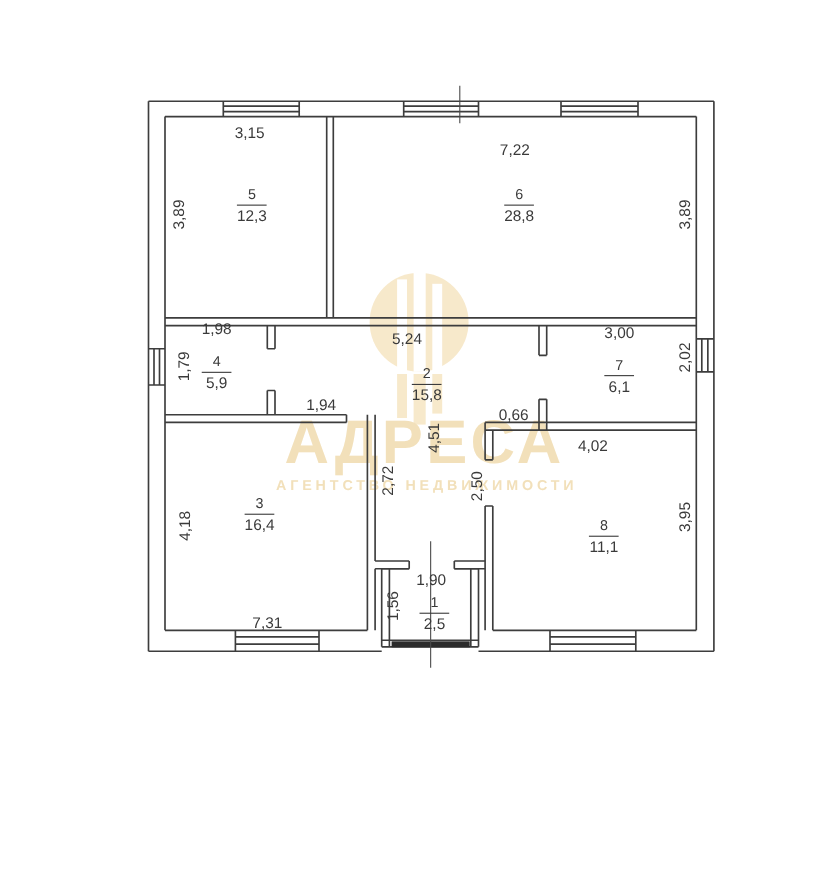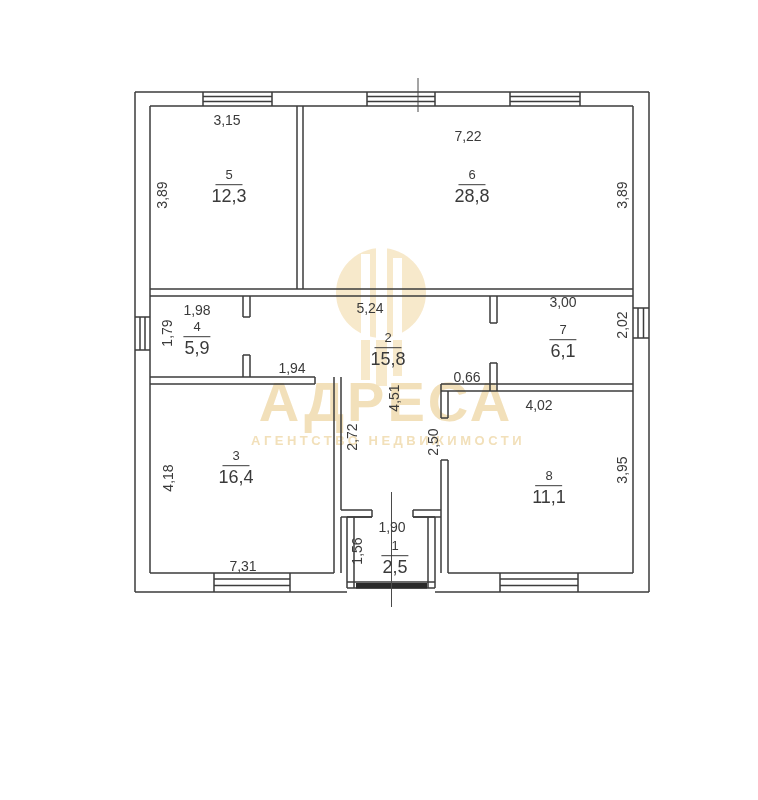--- a/index.html
+++ b/index.html
@@ -26,21 +26,21 @@
   }
   .dim.v{transform:translate(-50%,-50%) rotate(-90deg);}
   .room-label{
     position:absolute;transform:translate(-50%,-50%);text-align:center;
     color:#3a3a3a;line-height:1.15;
   }
   .room-label .num{
     display:inline-block;font-size:13px;padding:0 10px 1px 10px;
     border-bottom:1.4px solid #3a3a3a;
   }
-  .room-label .area{font-size:18px;padding-top:1px;}
+  .room-label .area{font-size:14px;padding-top:1px;}
 </style>
 </head>
 <body>
 
 <div class="stage">
 
   <svg class="wm-logo" viewBox="0 0 120 155" width="120" height="155">
     <circle cx="56" cy="53" r="45" fill="#f7e8c9"></circle>
     <rect x="36" y="14" width="9" height="84" fill="#ffffff"></rect>
     <rect x="51" y="5" width="11" height="93" fill="#ffffff"></rect>
@@ -95,21 +95,21 @@
 
     <g stroke="#4a4a4a" stroke-width="1">
       <path d="M418,78 V112 M391.5,492 V607"></path>
     </g>
   </svg>
 
   <div class="dim" style="left:227px;top:120px">3,15</div>
   <div class="dim" style="left:468px;top:136px">7,22</div>
   <div class="dim v" style="left:162px;top:195px">3,89</div>
   <div class="dim v" style="left:622px;top:195px">3,89</div>
-  <div class="dim" style="left:197px;top:310px">1,98</div>
+  <div class="dim" style="left:197px;top:299px">1,98</div>
   <div class="dim" style="left:370px;top:308px">5,24</div>
   <div class="dim" style="left:563px;top:302px">3,00</div>
   <div class="dim v" style="left:167px;top:333px">1,79</div>
   <div class="dim v" style="left:622px;top:325px">2,02</div>
   <div class="dim" style="left:292px;top:368px">1,94</div>
   <div class="dim" style="left:467px;top:377px">0,66</div>
   <div class="dim v" style="left:394px;top:398px">4,51</div>
   <div class="dim" style="left:539px;top:405px">4,02</div>
   <div class="dim v" style="left:352px;top:437px">2,72</div>
   <div class="dim v" style="left:433px;top:442px">2,50</div>

